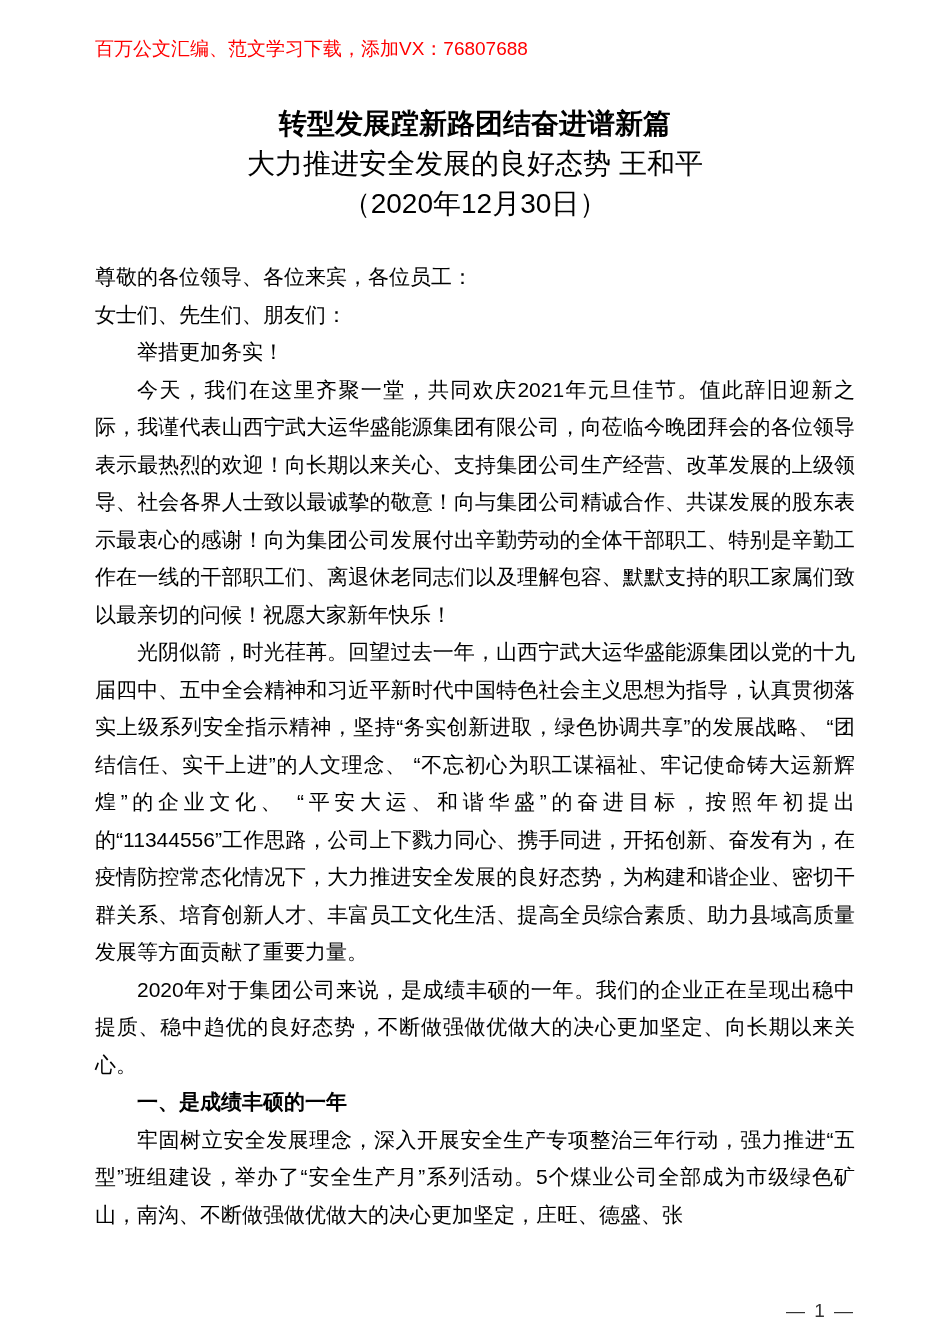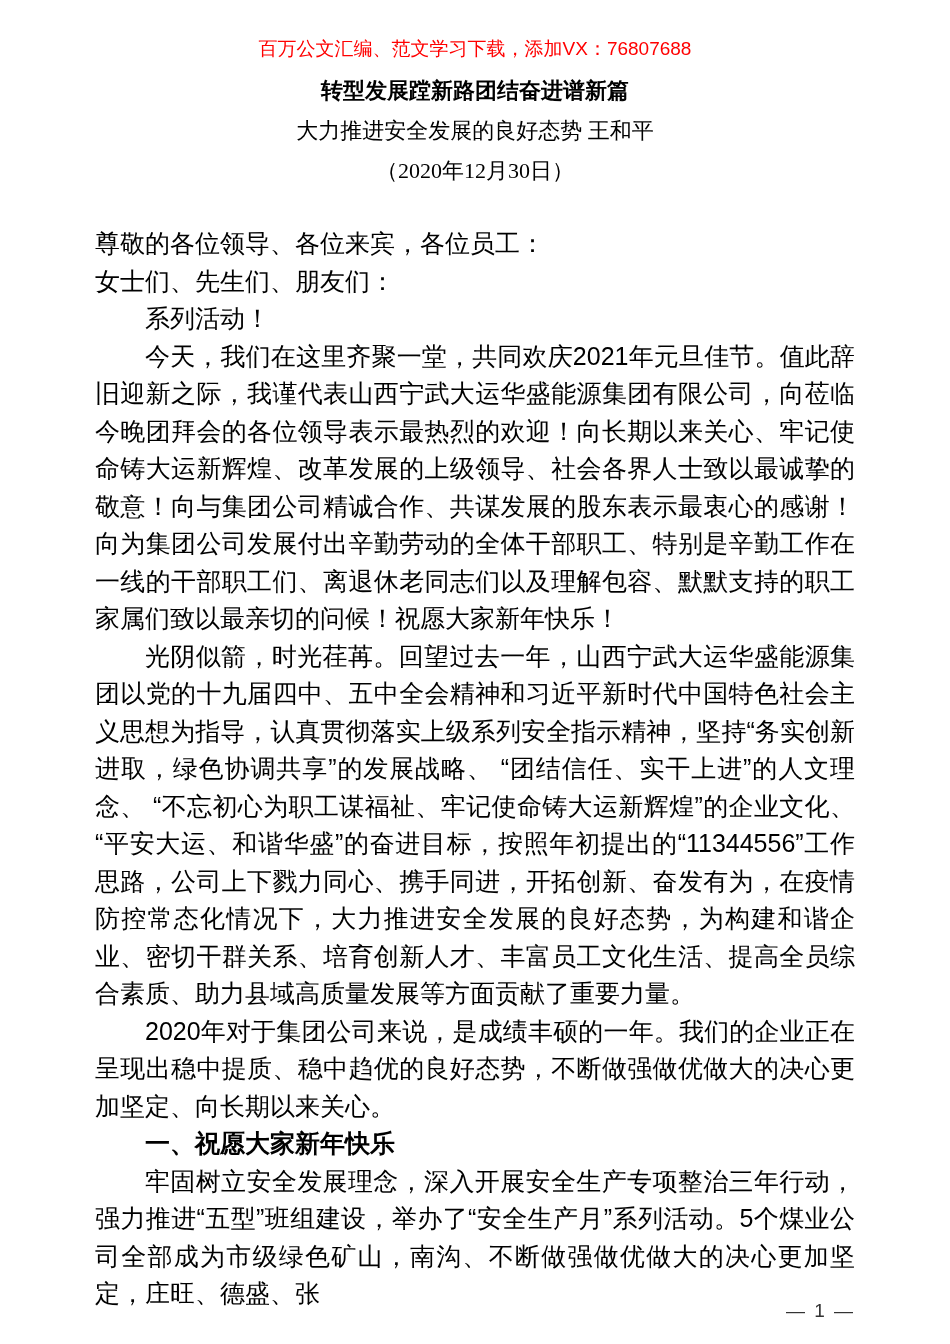--- a/index.html
+++ b/index.html
@@ -13,44 +13,42 @@
     height: 1344px;
     margin: 0 auto;
     background: #ffffff;
     box-sizing: border-box;
     padding: 36px 95px 0 95px;
     font-family: "Liberation Sans", "DejaVu Sans", sans-serif;
     color: #000000;
     overflow: hidden;
   }
   .promo {
-    text-align: center;
     color: #ff0000;
     font-size: 19px;
     line-height: 26px;
-    margin-bottom: 9px;
+    margin-bottom: 42px;
     font-weight: 400;
   }
   .title-block {
     text-align: center;
   }
   .title-line {
-    font-size: 22px;
+    font-size: 28px;
     line-height: 40px;
-    font-family: Liberation Serif, serif;
   }
   .title-line.bold {
     font-weight: 700;
   }
   .title-line.date {
     font-weight: 400;
   }
   .body-block {
     margin-top: 34px;
-    font-size: 25px;
+    font-size: 21px;
     line-height: 37.5px;
     text-align: justify;
   }
   .para {
     margin: 0;
     text-indent: 0;
   }
   .para.indent {
     text-indent: 2em;
   }
@@ -76,23 +74,23 @@
 
   <div class="title-block">
     <div class="title-line bold">转型发展蹚新路团结奋进谱新篇</div>
     <div class="title-line">大力推进安全发展的良好态势 王和平</div>
     <div class="title-line date">（2020年12月30日）</div>
   </div>
 
   <div class="body-block">
     <p class="para">尊敬的各位领导、各位来宾，各位员工：</p>
     <p class="para">女士们、先生们、朋友们：</p>
-    <p class="para indent">系列活动！</p>
-    <p class="para indent">今天，我们在这里齐聚一堂，共同欢庆2021年元旦佳节。值此辞旧迎新之际，我谨代表山西宁武大运华盛能源集团有限公司，向莅临今晚团拜会的各位领导表示最热烈的欢迎！向长期以来关心、牢记使命铸大运新辉煌、改革发展的上级领导、社会各界人士致以最诚挚的敬意！向与集团公司精诚合作、共谋发展的股东表示最衷心的感谢！向为集团公司发展付出辛勤劳动的全体干部职工、特别是辛勤工作在一线的干部职工们、离退休老同志们以及理解包容、默默支持的职工家属们致以最亲切的问候！祝愿大家新年快乐！</p>
+    <p class="para indent">举措更加务实！</p>
+    <p class="para indent">今天，我们在这里齐聚一堂，共同欢庆2021年元旦佳节。值此辞旧迎新之际，我谨代表山西宁武大运华盛能源集团有限公司，向莅临今晚团拜会的各位领导表示最热烈的欢迎！向长期以来关心、支持集团公司生产经营、改革发展的上级领导、社会各界人士致以最诚挚的敬意！向与集团公司精诚合作、共谋发展的股东表示最衷心的感谢！向为集团公司发展付出辛勤劳动的全体干部职工、特别是辛勤工作在一线的干部职工们、离退休老同志们以及理解包容、默默支持的职工家属们致以最亲切的问候！祝愿大家新年快乐！</p>
     <p class="para indent">光阴似箭，时光荏苒。回望过去一年，山西宁武大运华盛能源集团以党的十九届四中、五中全会精神和习近平新时代中国特色社会主义思想为指导，认真贯彻落实上级系列安全指示精神，坚持“务实创新进取，绿色协调共享”的发展战略、 “团结信任、实干上进”的人文理念、 “不忘初心为职工谋福祉、牢记使命铸大运新辉煌”的企业文化、 “平安大运、和谐华盛”的奋进目标，按照年初提出的“11344556”工作思路，公司上下戮力同心、携手同进，开拓创新、奋发有为，在疫情防控常态化情况下，大力推进安全发展的良好态势，为构建和谐企业、密切干群关系、培育创新人才、丰富员工文化生活、提高全员综合素质、助力县域高质量发展等方面贡献了重要力量。</p>
     <p class="para indent">2020年对于集团公司来说，是成绩丰硕的一年。我们的企业正在呈现出稳中提质、稳中趋优的良好态势，不断做强做优做大的决心更加坚定、向长期以来关心。</p>
-    <p class="para heading">一、祝愿大家新年快乐</p>
+    <p class="para heading">一、是成绩丰硕的一年</p>
     <p class="para indent">牢固树立安全发展理念，深入开展安全生产专项整治三年行动，强力推进“五型”班组建设，举办了“安全生产月”系列活动。5个煤业公司全部成为市级绿色矿山，南沟、不断做强做优做大的决心更加坚定，庄旺、德盛、张</p>
   </div>
 
   <div class="page-number">— 1 —</div>
 
 </div>
 
 </body></html>

